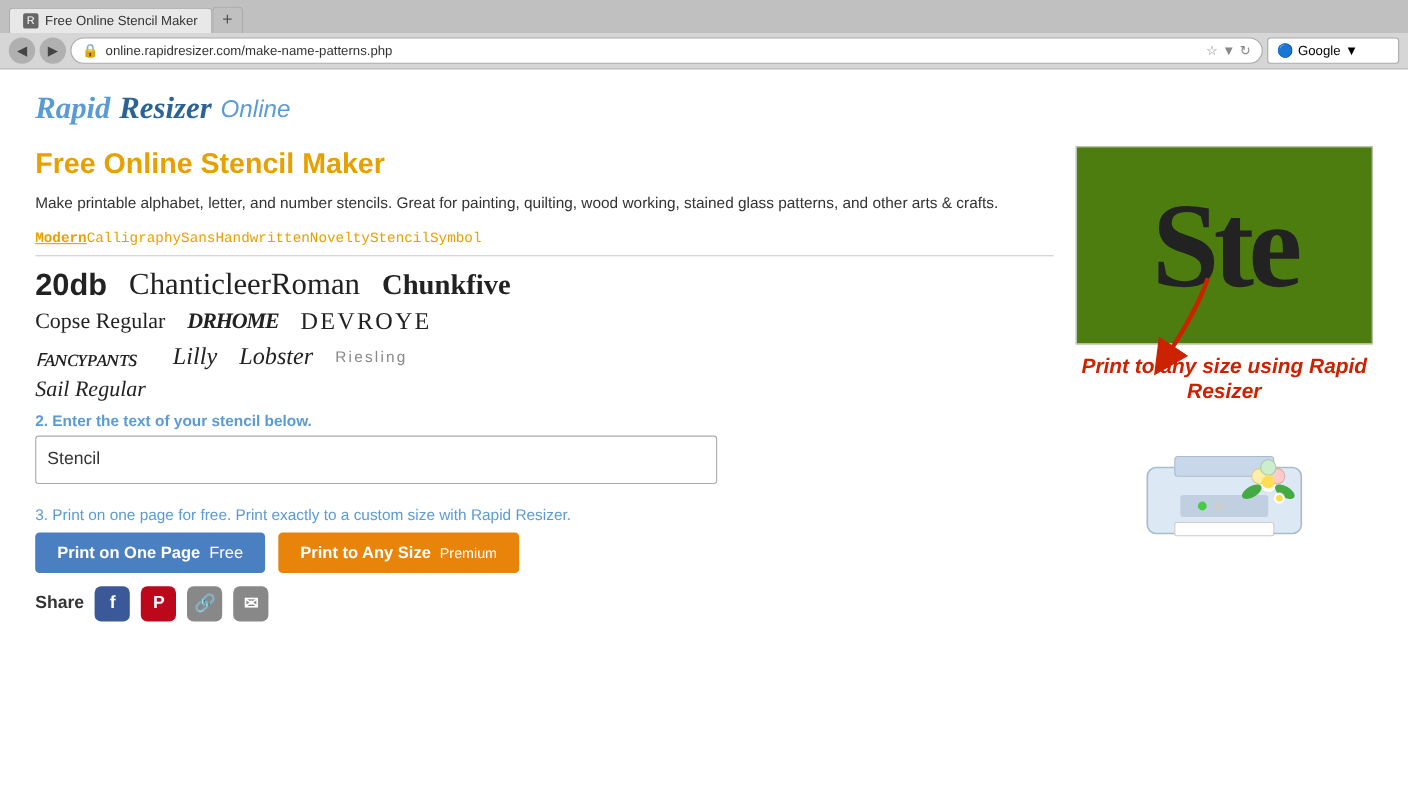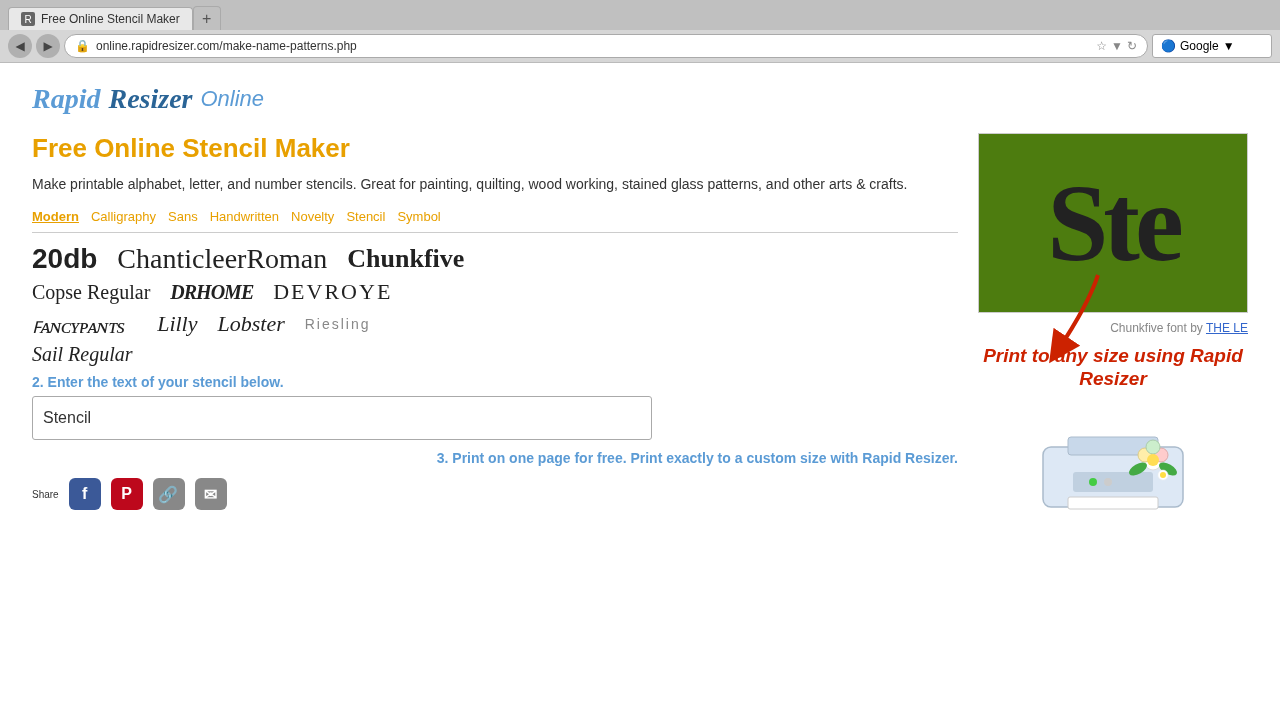--- a/index.html
+++ b/index.html
@@ -189,23 +189,23 @@
       margin-bottom: 14px;
     }
     .step-label {
       font-size: 14px;
       color: #5b9bd5;
       font-weight: bold;
       margin-bottom: 8px;
     }
     .font-categories {
       display: flex;
-      gap: 12px;
       margin-bottom: 8px;
       flex-wrap: wrap;
+      font-family: Liberation Mono, monospace;
     }
     .font-cat {
       font-size: 13px;
       color: #e8a000;
       cursor: pointer;
       text-decoration: none;
     }
     .font-cat.active {
       color: #e8a000;
       font-weight: bold;
@@ -253,24 +253,23 @@
       border: 1px solid #aaa;
       border-radius: 3px;
       padding: 0 10px;
       font-size: 16px;
       color: #333;
       outline: none;
     }
     .step3-label {
       font-size: 14px;
       color: #5b9bd5;
-      font-weight: bold;
-      margin-top: 10px;
+      font-weight: normal;
+      margin-top: 20px;
       margin-bottom: 6px;
-      text-align: right;
     }
     .buttons-row {
       display: flex;
       gap: 12px;
       margin-top: 8px;
     }
     .btn-free {
       background: #4a7fc1;
       color: white;
       border: none;
@@ -300,23 +299,23 @@
       font-size: 13px;
     }
 
     .share-row {
       display: flex;
       align-items: center;
       gap: 10px;
       margin-top: 12px;
     }
     .share-label {
-      font-size: 10px;
+      font-size: 16px;
       color: #333;
-      font-weight: normal;
+      font-weight: bold;
     }
     .social-icon {
       width: 32px;
       height: 32px;
       border-radius: 6px;
       display: flex;
       align-items: center;
       justify-content: center;
       color: white;
       font-size: 16px;
@@ -459,38 +458,44 @@
 
         <div class="step2-label">2. Enter the text of your stencil below.</div>
         <div class="annotation-overlay">
           <input class="stencil-input" type="text" value="Stencil" style="">
         </div>
 
         <div class="step3-label">
           <span>3. Print on one page for free. Print exactly to a custom size with Rapid Resizer.</span>
         </div>
 
+        <div class="buttons-row">
+          <button class="btn-free">
+            <span>Print on One Page</span>
+            <span class="btn-label-free">Free</span>
+          </button>
+          <button class="btn-premium">
+            <span>Print to Any Size</span>
+            <span class="btn-label-premium">Premium</span>
+          </button>
+        </div>
 
         <div class="share-row">
           <span class="share-label">Share</span>
           <div class="social-icon fb">f</div>
           <div class="social-icon pin">P</div>
           <div class="social-icon link-icon">🔗</div>
           <div class="social-icon mail">✉</div>
         </div>
       </div>
 
       <div class="right-col">
 
         <div class="preview-box">
           <span class="preview-letter">Ste</span>
-        </div>
-        <div class="font-credit">
-          <span>Chunkfive font by </span>
-          <a href="#">THE LE</a>
         </div>
 
         <div class="printer-area">
 
           <div style="position: relative;">
             <div class="print-any-size-text" style="color: #cc2200; font-style: italic; font-weight: bold; font-size: 19px; text-align: center; margin-bottom: 6px;">Print to any size using Rapid Resizer</div>
 
             <div style="position: absolute; left: 60px; top: -80px; pointer-events: none;">
               <svg width="80" height="100" viewBox="0 0 80 100">
                 <defs>

